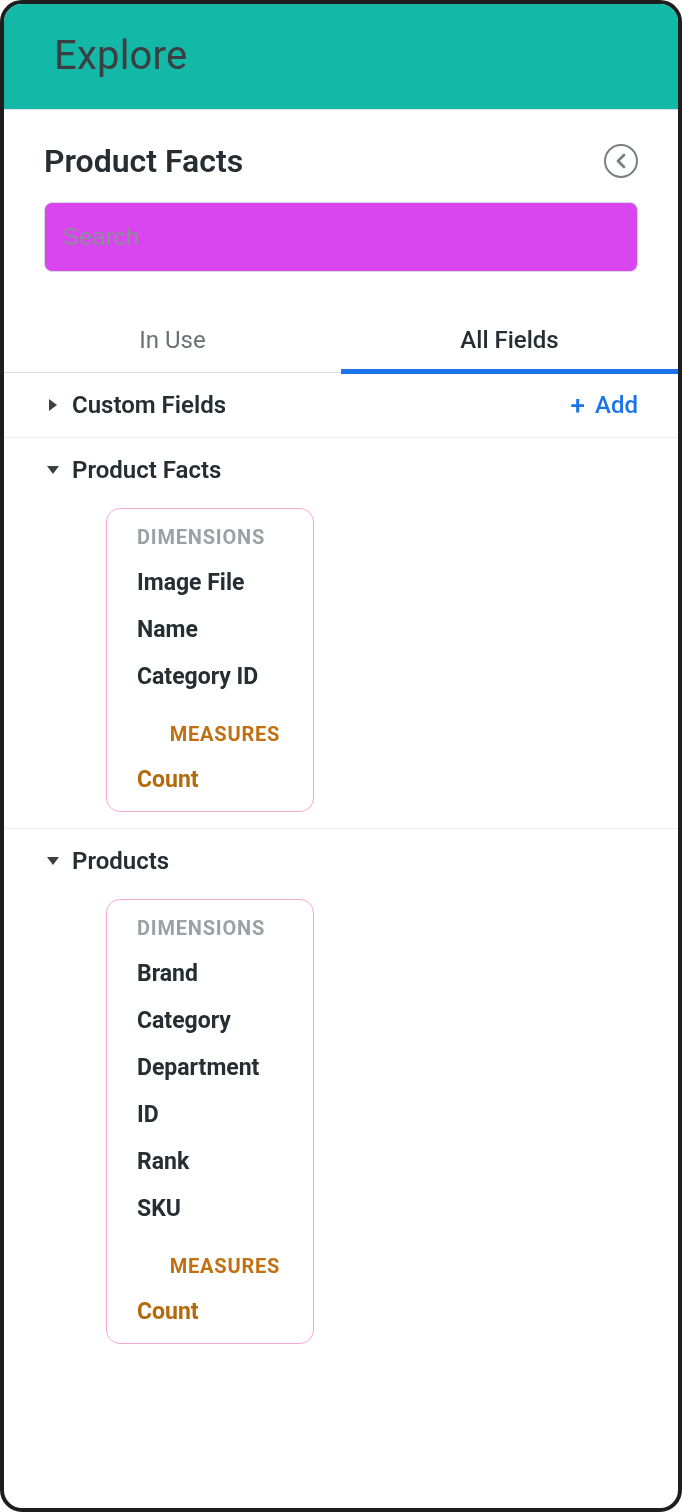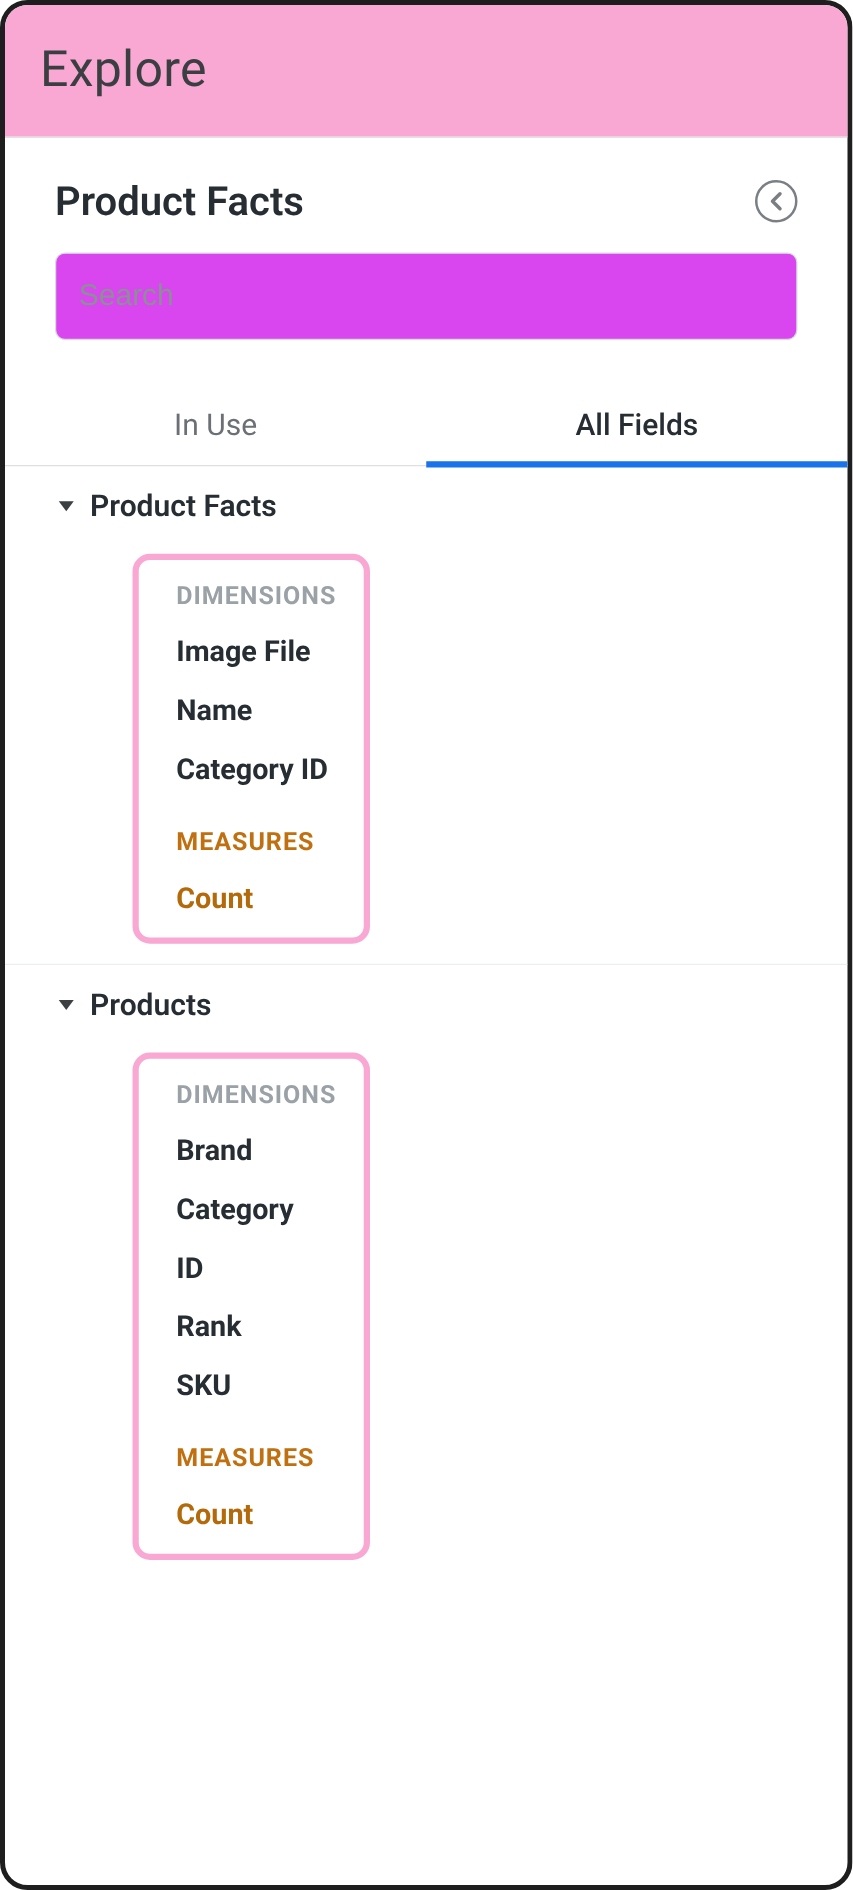--- a/index.html
+++ b/index.html
@@ -12,22 +12,22 @@
   .frame {
     width: 682px;
     height: 1512px;
     border: 4px solid #1e1e1e;
     border-radius: 22px;
     overflow: hidden;
     background: #fff;
     position: relative;
   }
   .header {
-    background: #f9a8d4;
-    padding: 28px 40px 30px 28px;
+    background: #14b8a6;
+    padding: 28px 40px 30px 50px;
     border-bottom: 1px solid #e2e2e2;
   }
   .header-title {
     font-size: 40px;
     font-weight: 400;
     color: #3b3f42;
     letter-spacing: 0.2px;
   }
   .subheader {
     padding: 32px 40px 0 40px;
@@ -120,33 +120,33 @@
     font-size: 24px;
     font-weight: 500;
     display: flex;
     align-items: center;
     gap: 10px;
     cursor: pointer;
   }
   .add-link .plus { font-size: 26px; line-height: 1; }
   .highlight-box {
     margin: 6px 0 16px 102px;
-    width: 190px;
-    border: 5px solid #f9a8d4;
+    width: 208px;
+    border: 1px solid #f9a8d4;
     border-radius: 14px;
     padding: 10px 0 8px 0;
   }
   .box-heading {
     font-size: 20px;
     font-weight: 700;
     letter-spacing: 0.8px;
     padding: 6px 0 10px 30px;
   }
   .dims-heading { color: #9aa1a7; }
-  .meas-heading { color: #c07010; margin-top: 16px; }
+  .meas-heading { color: #c07010; margin-top: 16px; text-align: center; }
   .field-item {
     font-size: 23px;
     color: #262d33;
     padding: 10px 0 10px 30px;
     cursor: pointer;
     font-weight: bold;
   }
   .field-item.measure { color: #b36a0a; }
 </style>
 </head>
@@ -169,20 +169,34 @@
     </div>
     <div class="search-wrap">
       <input class="search-input" type="text" placeholder="Search" style="">
     </div>
     <div class="tabs">
       <div class="tab">In Use</div>
       <div class="tab active">All Fields</div>
     </div>
   </div>
 
+  <div class="section">
+    <div class="section-header">
+      <span class="arrow">
+        <svg width="12" height="14" viewBox="0 0 12 14">
+            <path d="M2 1 L10 7 L2 13 Z" fill="#3c4043"></path>
+          </svg>
+      </span>
+      <span class="label">Custom Fields</span>
+      <span class="add-link">
+        <span class="plus">+</span>
+        <span>Add</span>
+      </span>
+    </div>
+  </div>
 
   <div class="section">
     <div class="section-header">
       <span class="arrow">
         <svg width="14" height="12" viewBox="0 0 14 12">
             <path d="M1 2 L7 10 L13 2 Z" fill="#3c4043"></path>
           </svg>
       </span>
       <span class="label">Product Facts</span>
     </div>
@@ -202,20 +216,21 @@
         <svg width="14" height="12" viewBox="0 0 14 12">
             <path d="M1 2 L7 10 L13 2 Z" fill="#3c4043"></path>
           </svg>
       </span>
       <span class="label">Products</span>
     </div>
     <div class="highlight-box">
       <div class="box-heading dims-heading">DIMENSIONS</div>
       <div class="field-item">Brand</div>
       <div class="field-item">Category</div>
+      <div class="field-item">Department</div>
       <div class="field-item">ID</div>
       <div class="field-item">Rank</div>
       <div class="field-item">SKU</div>
       <div class="box-heading meas-heading">MEASURES</div>
       <div class="field-item measure">Count</div>
     </div>
   </div>
 
 </div>
 

